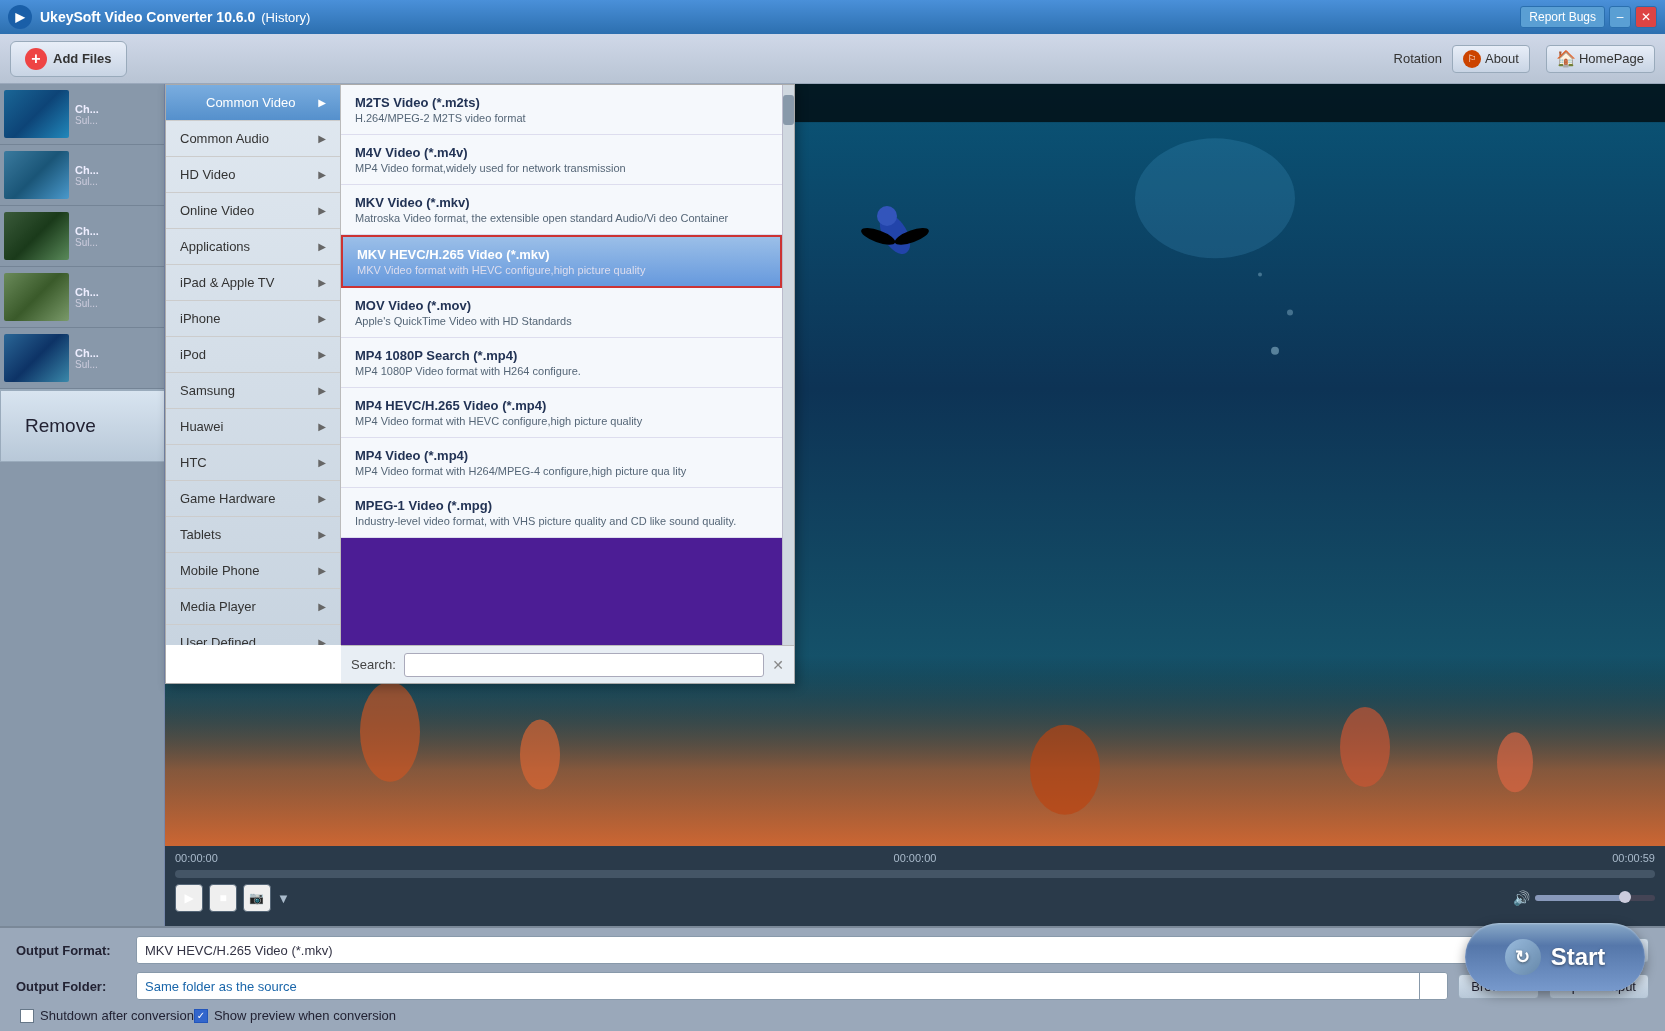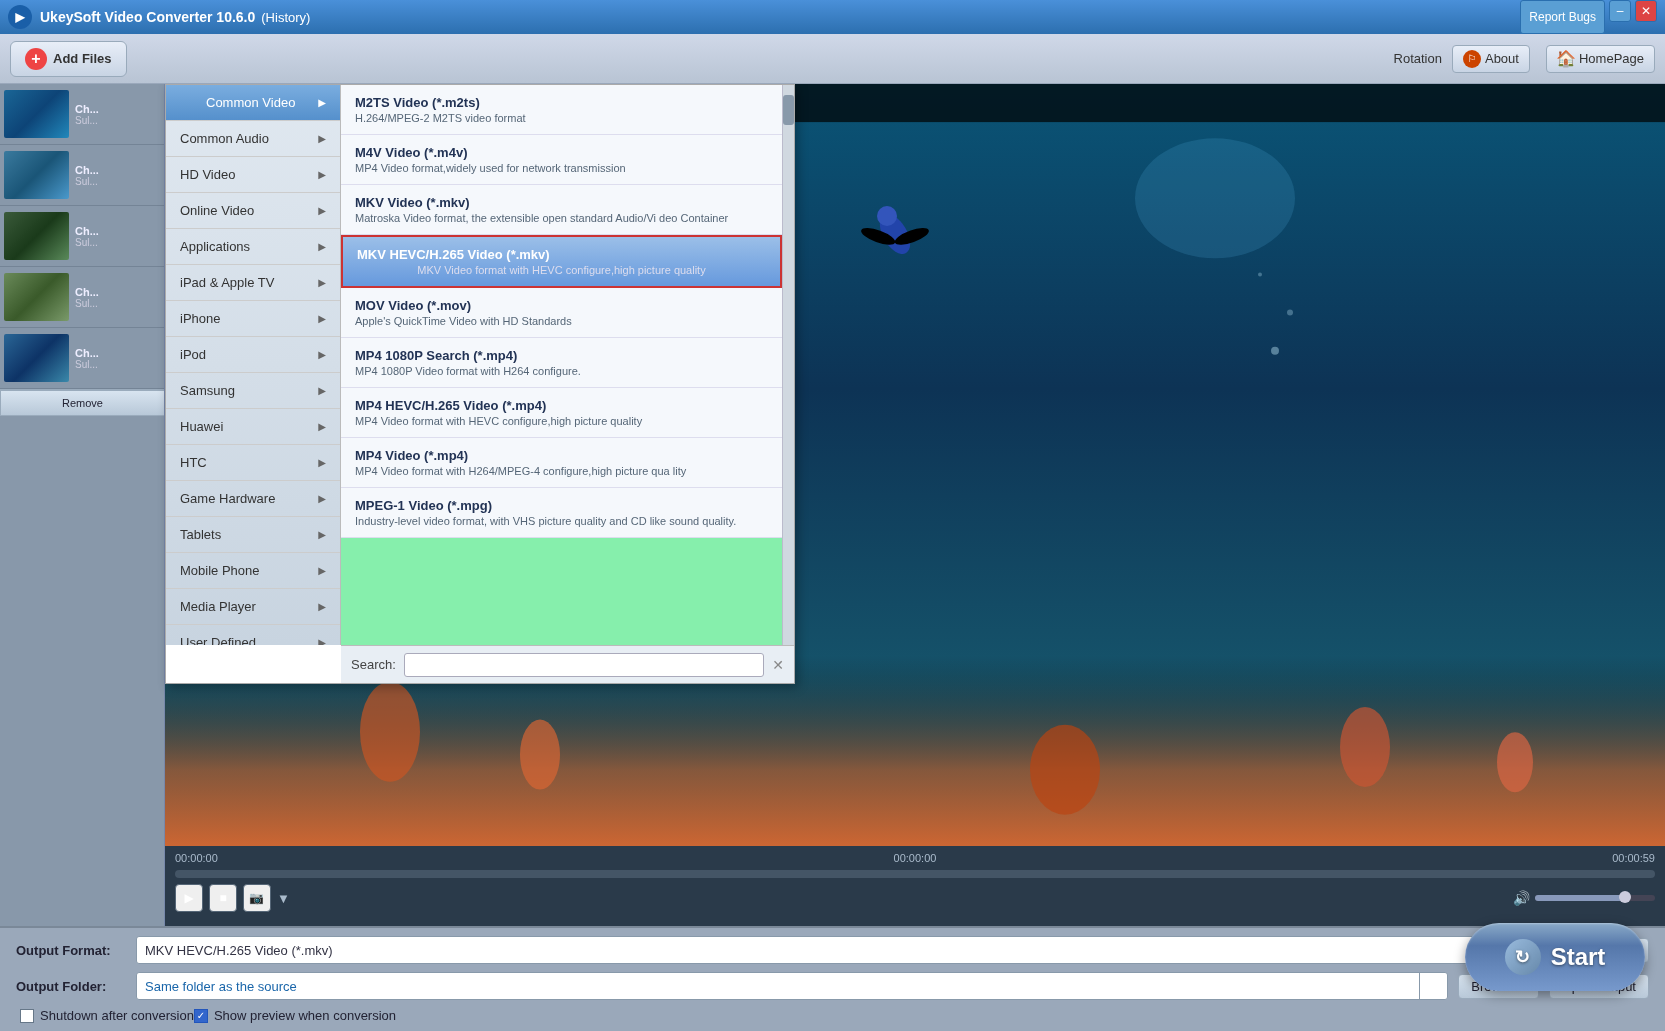--- a/index.html
+++ b/index.html
@@ -46,21 +46,21 @@
       background: #5a9fd4;
       border: 1px solid #2a6faf;
       border-radius: 3px;
       color: white;
       font-size: 12px;
       cursor: pointer;
       display: flex; align-items: center; justify-content: center;
     }
     .win-btn.close { background: #d44; }
     .win-btn.report { 
-      width: auto; padding: 16px 8px; 
+      width: auto; padding: 4px 8px; 
       background: #5a9fd4;
       font-size: 12px;
     }
 
     
     .app-body {
       background: #b0b8c8;
       height: calc(100% - 34px);
       display: flex;
       flex-direction: column;
@@ -223,21 +223,21 @@
       font-weight: bold;
       font-size: 13px;
       color: #223355;
     }
     .format-item.selected .format-title { color: #fff; }
     .format-desc {
       font-size: 11px;
       color: #556677;
       margin-top: 2px;
     }
-    .format-item.selected .format-desc { color: #dde; text-align: center; }
+    .format-item.selected .format-desc { color: #dde; }
     .search-label { font-size: 13px; color: #444; }
     .search-input {
       flex: 1;
       height: 24px;
       border: 1px solid #aab;
       border-radius: 3px;
       padding: 2px 6px;
       font-size: 12px;
       background: white;
     }
@@ -484,23 +484,22 @@
 
     
     .remove-btn {
       position: absolute;
       bottom: 8px;
       left: 0;
       width: 165px;
       background: linear-gradient(to bottom, #d8e4f0, #b8c8d8);
       border: 1px solid #9aabbc;
       border-top: 2px solid #9aabbc;
-      padding: 6px;
-      text-align: center;
-      font-size: 11px;
+      padding: 24px;
+      font-size: 19px;
       cursor: pointer;
       color: #223;
     }
   </style>
 </head>
 <body>
 
 <div class="title-bar">
   <div class="logo">▶</div>
   <span>UkeySoft Video Converter 10.6.0</span>
@@ -639,21 +638,21 @@
             <span>Media Player</span>
             <span class="cat-arrow">▶</span>
           </div>
           <div class="cat-item">
             <span>User Defined</span>
             <span class="cat-arrow">▶</span>
           </div>
 
         </div>
 
-        <div style="flex:1;overflow-y:auto;background:#86efac;display:flex;">
+        <div style="flex:1;overflow-y:auto;background:#4c1d95;display:flex;">
           <div style="flex:1;overflow-y:auto;">
             <div class="format-item">
               <div class="format-title">M2TS Video (*.m2ts)</div>
               <div class="format-desc">H.264/MPEG-2 M2TS video format</div>
             </div>
             <div class="format-item">
               <div class="format-title">M4V Video (*.m4v)</div>
               <div class="format-desc">MP4 Video format,widely used for network transmission</div>
             </div>
             <div class="format-item">

